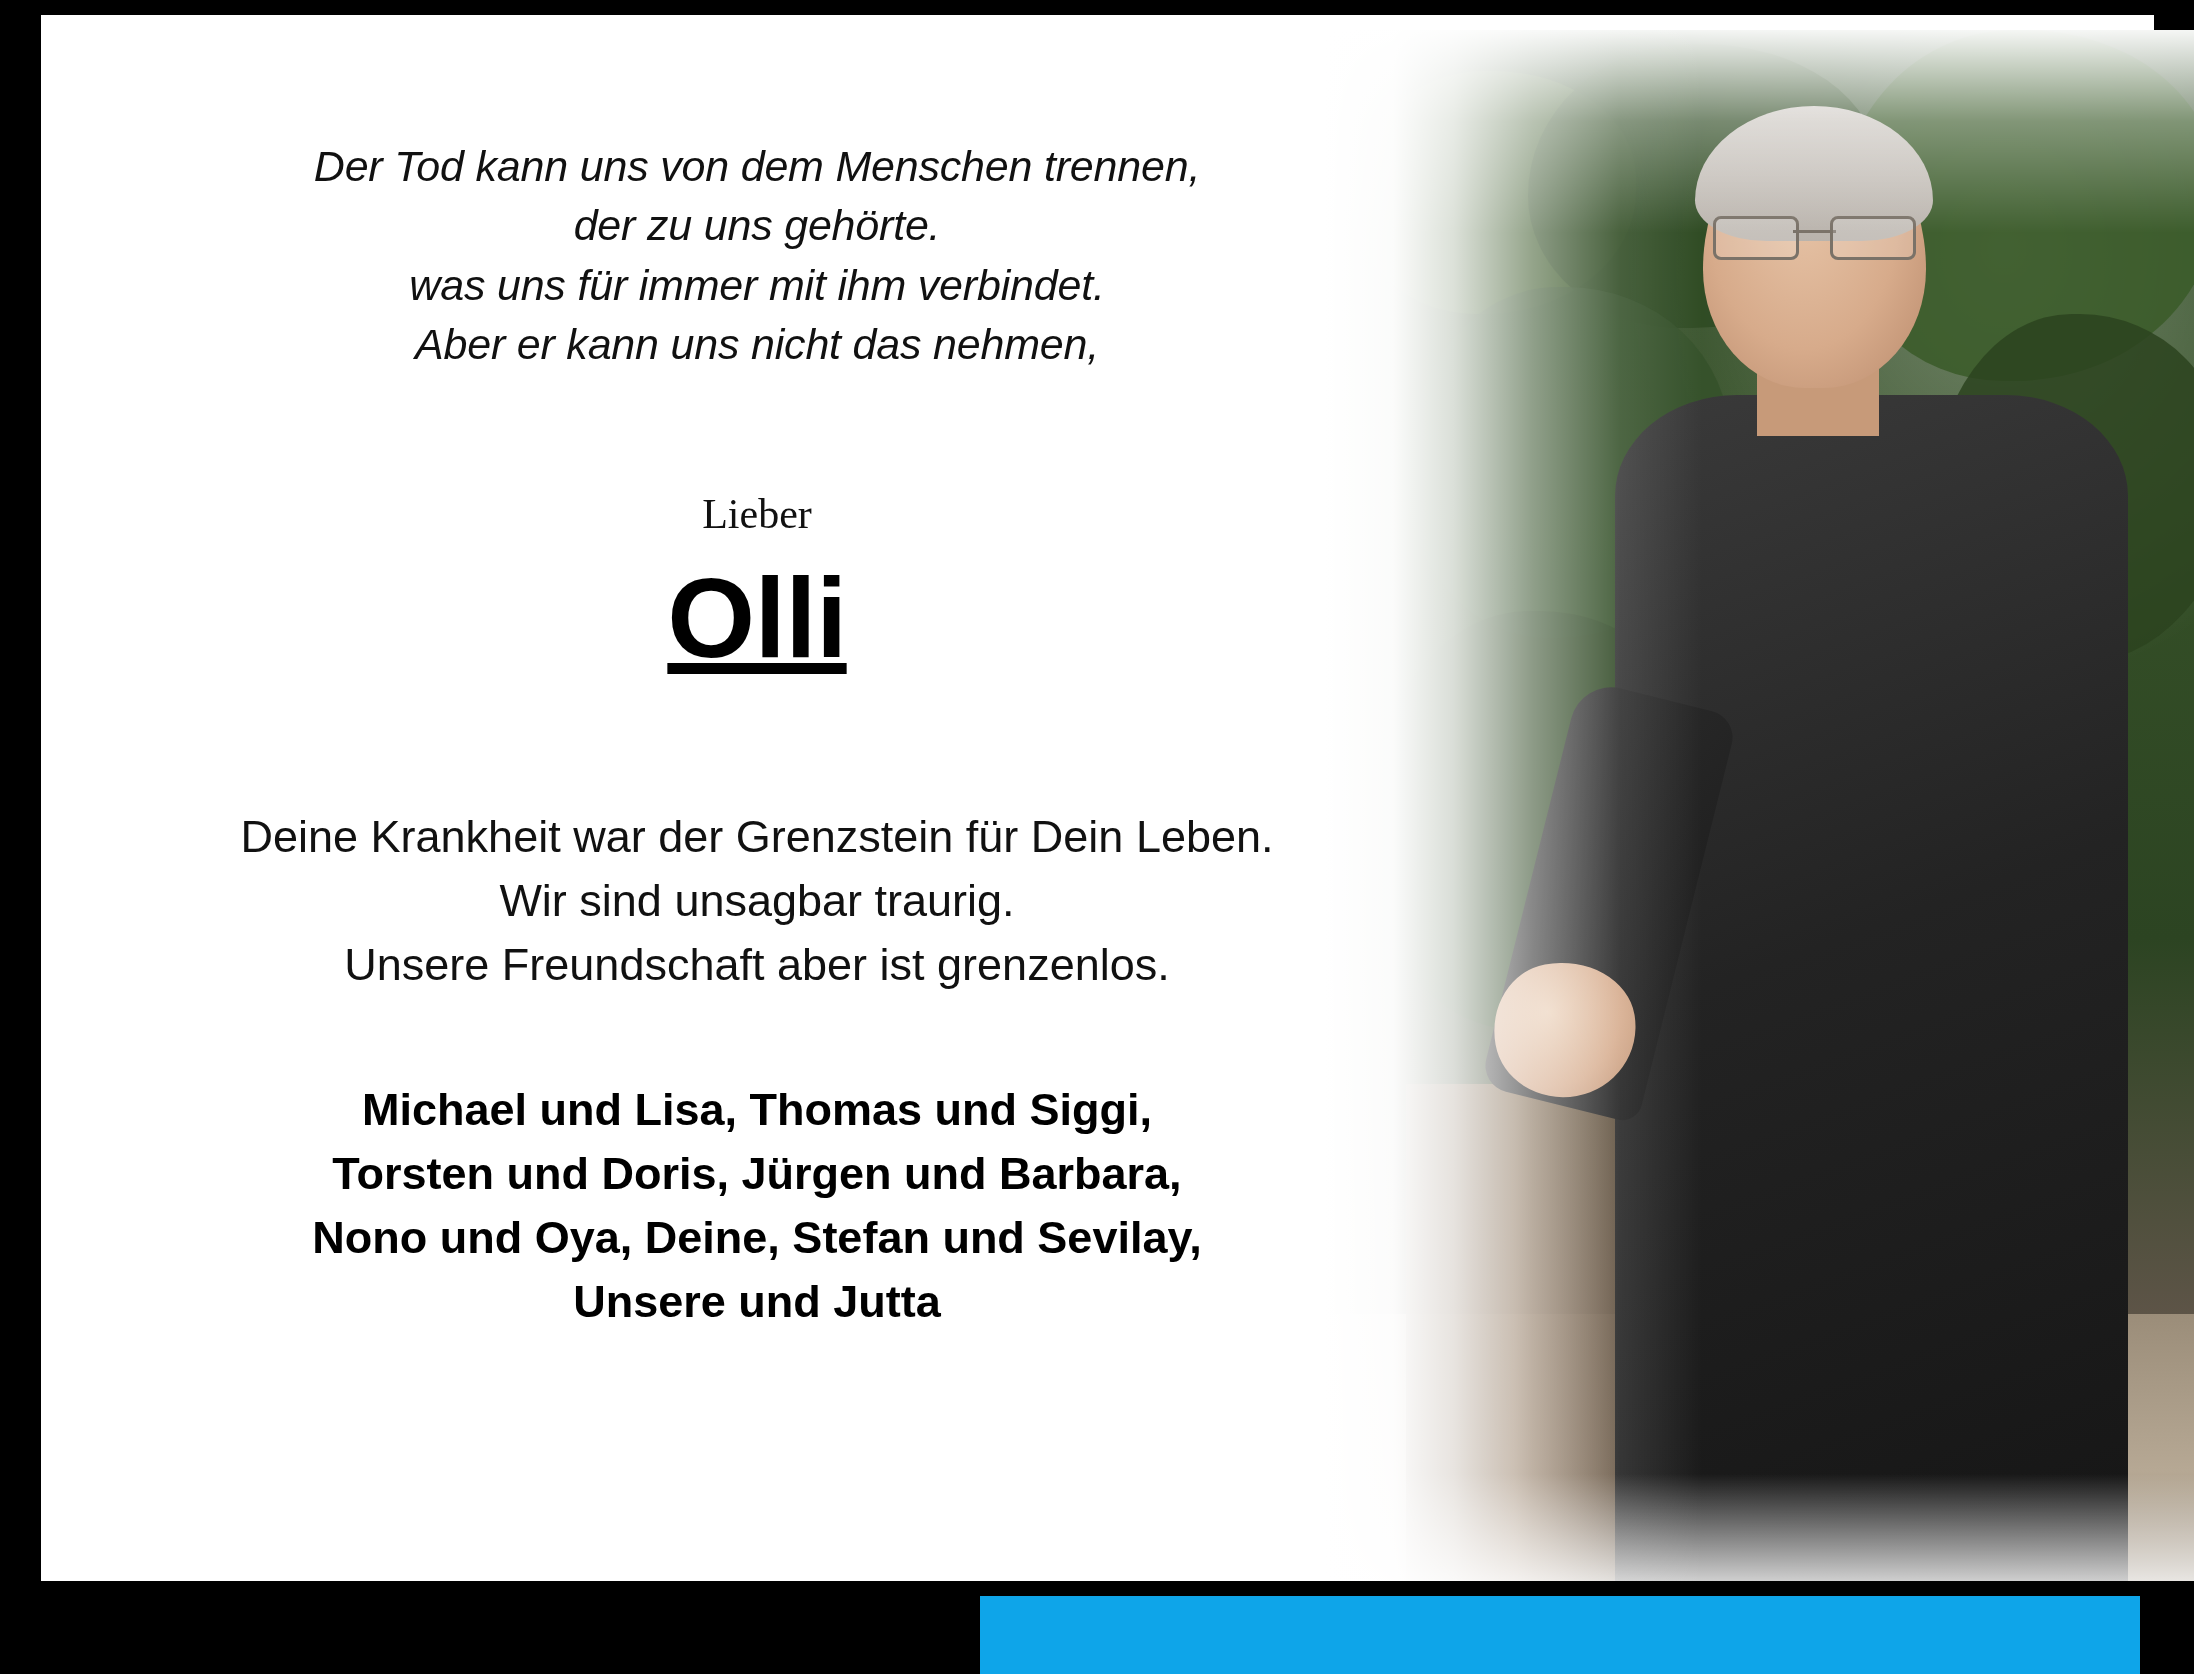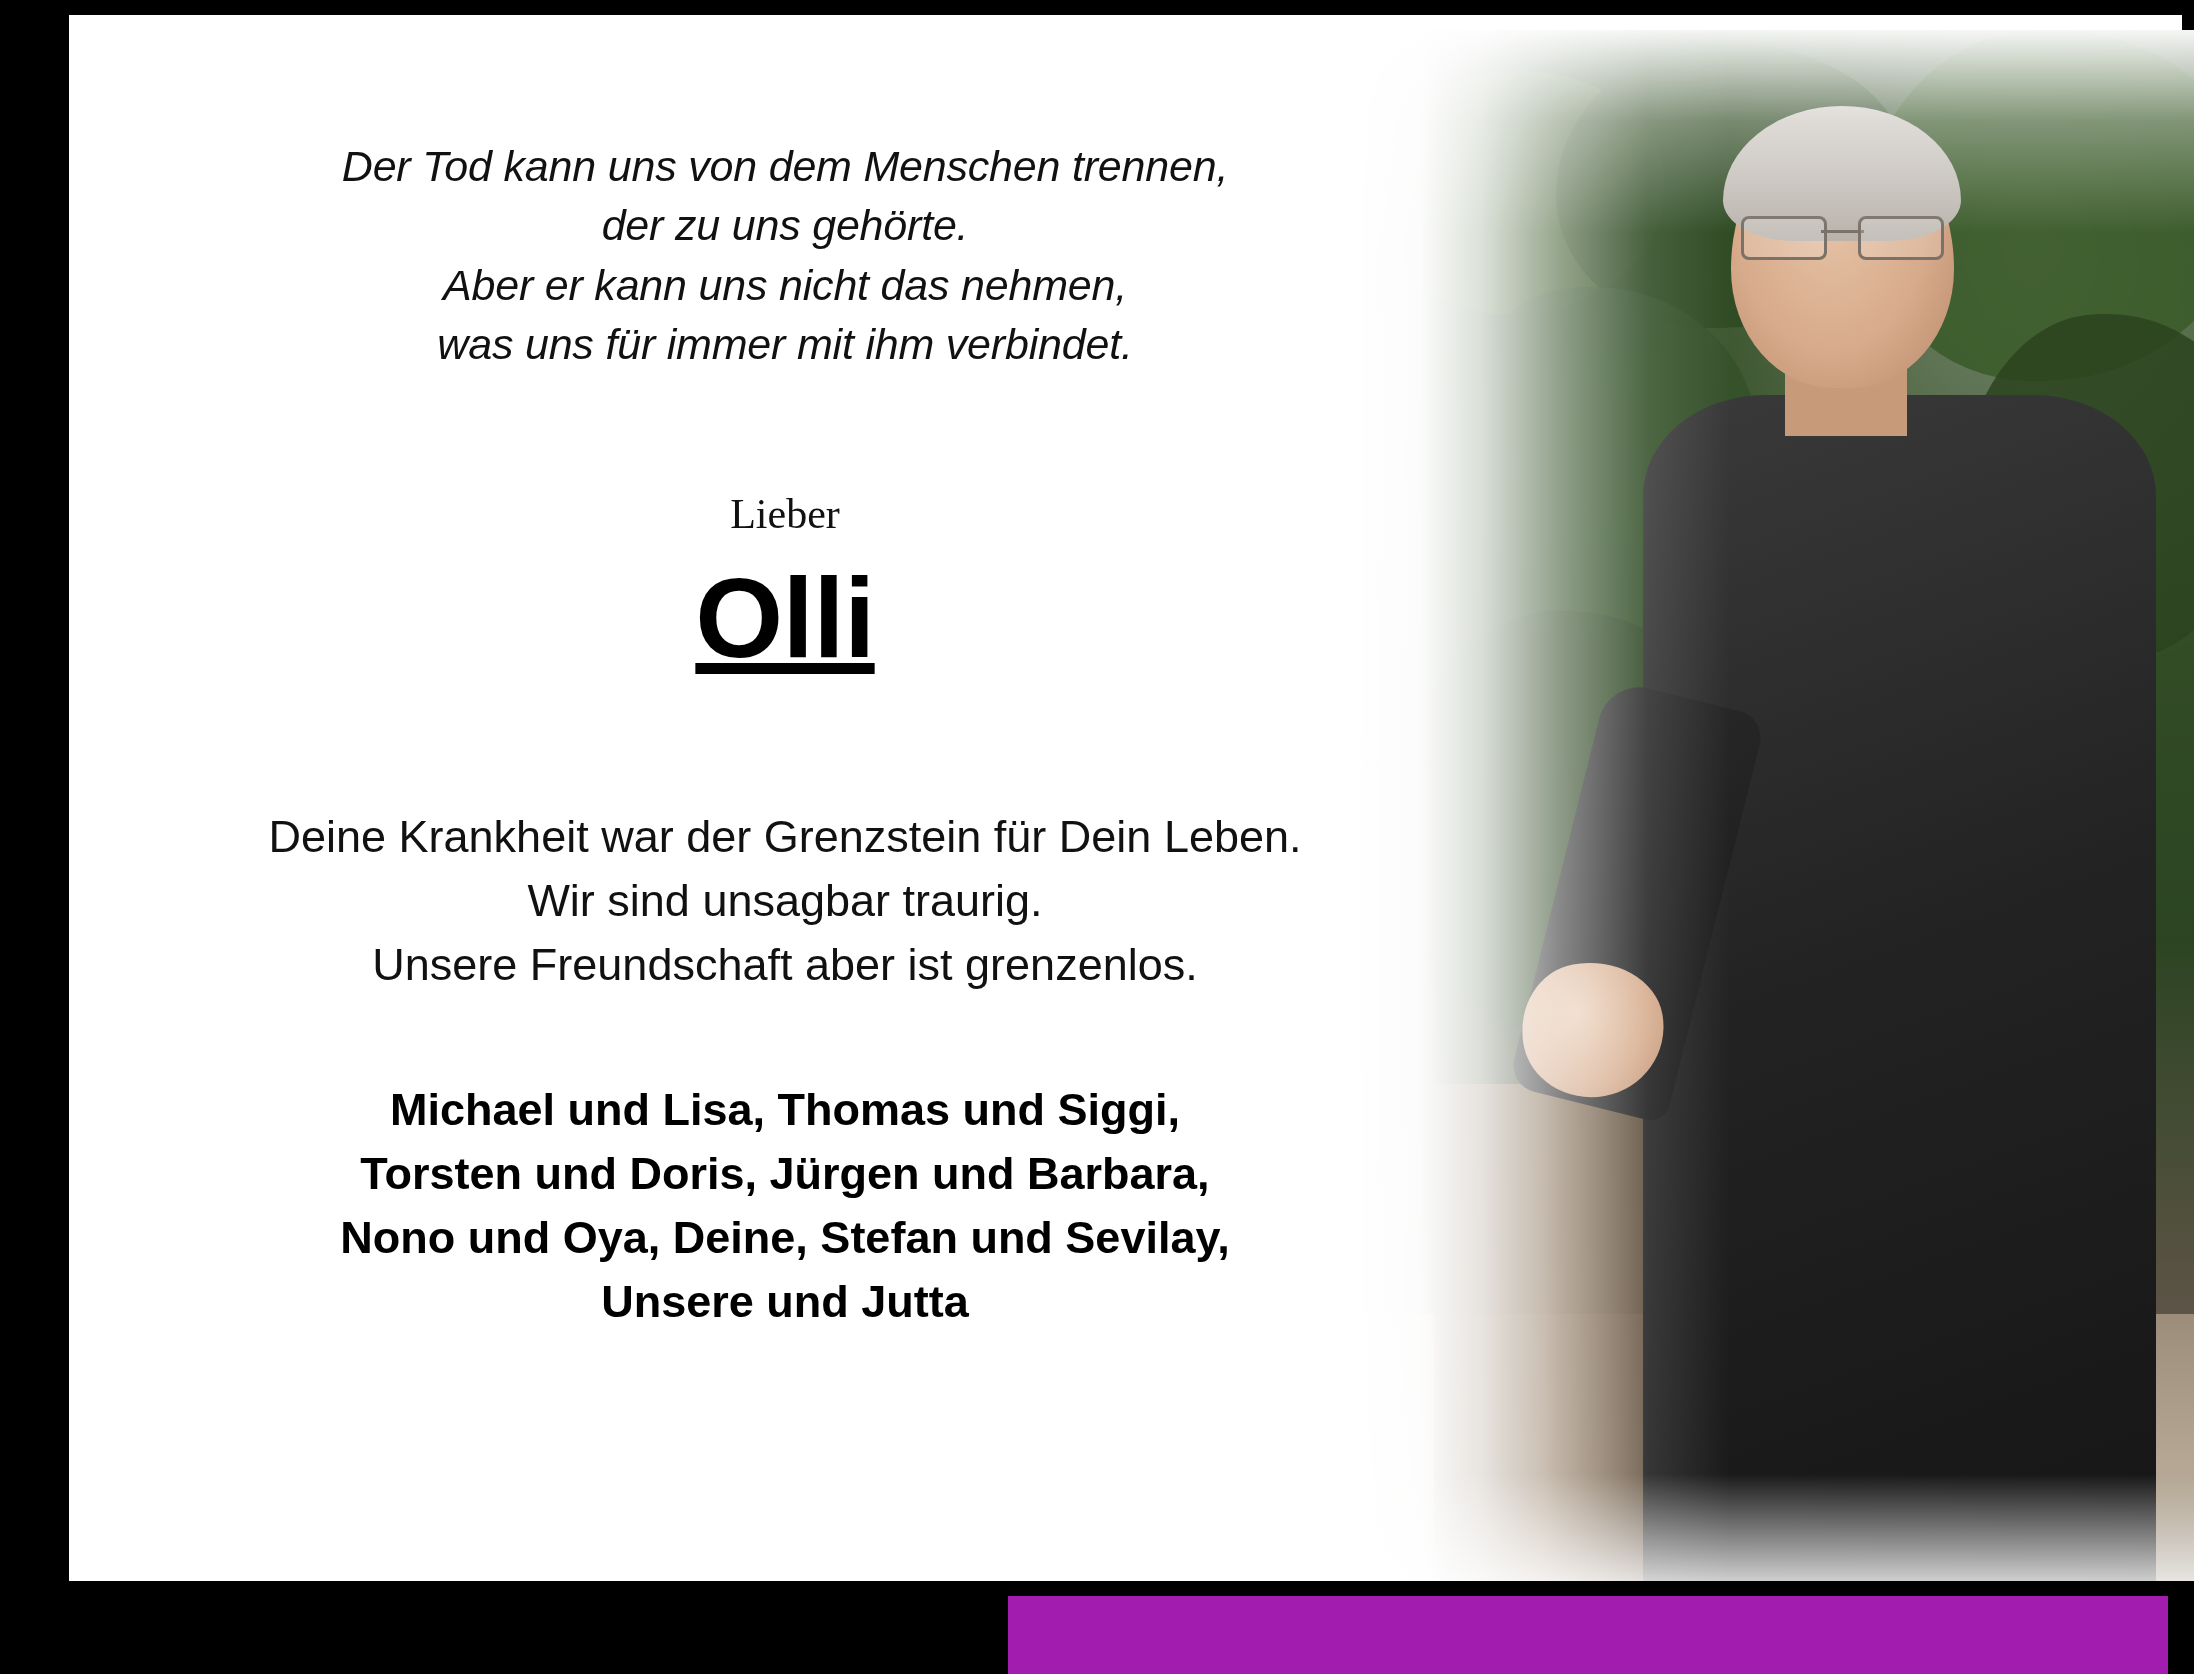--- a/index.html
+++ b/index.html
@@ -11,22 +11,21 @@
     width: 2194px;
     height: 1675px;
     font-family: "Liberation Sans", sans-serif;
     overflow: hidden;
   }
 
   .obituary {
     position: relative;
     width: 2140px;
     height: 1675px;
-    background: #a21caf;
-    margin-left: 28px;
+    background: #0ea5e9;
   }
 
   
   .card {
     position: absolute;
     left: 41px;
     top: 15px;
     width: 2113px;
     height: 1566px;
     background: #ffffff;
@@ -292,22 +291,22 @@
   <div class="left-bar"></div>
   <div class="right-edge-bar"></div>
 
   <div class="card">
 
     <div class="text-col">
 
       <div class="verse">
         <div>Der Tod kann uns von dem Menschen trennen,</div>
         <div>der zu uns gehörte.</div>
+        <div>was uns für immer mit ihm verbindet.</div>
         <div>Aber er kann uns nicht das nehmen,</div>
-        <div>was uns für immer mit ihm verbindet.</div>
       </div>
 
       <div class="salutation">Lieber</div>
 
       <div class="name">Olli</div>
 
       <div class="message">
         <div>Deine Krankheit war der Grenzstein für Dein Leben.</div>
         <div>Wir sind unsagbar traurig.</div>
         <div>Unsere Freundschaft aber ist grenzenlos.</div>

